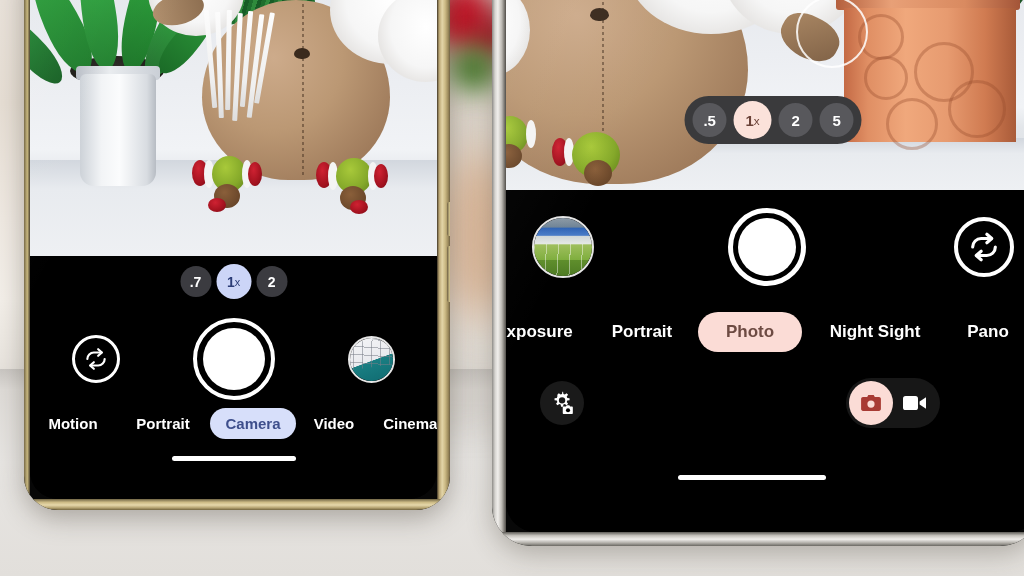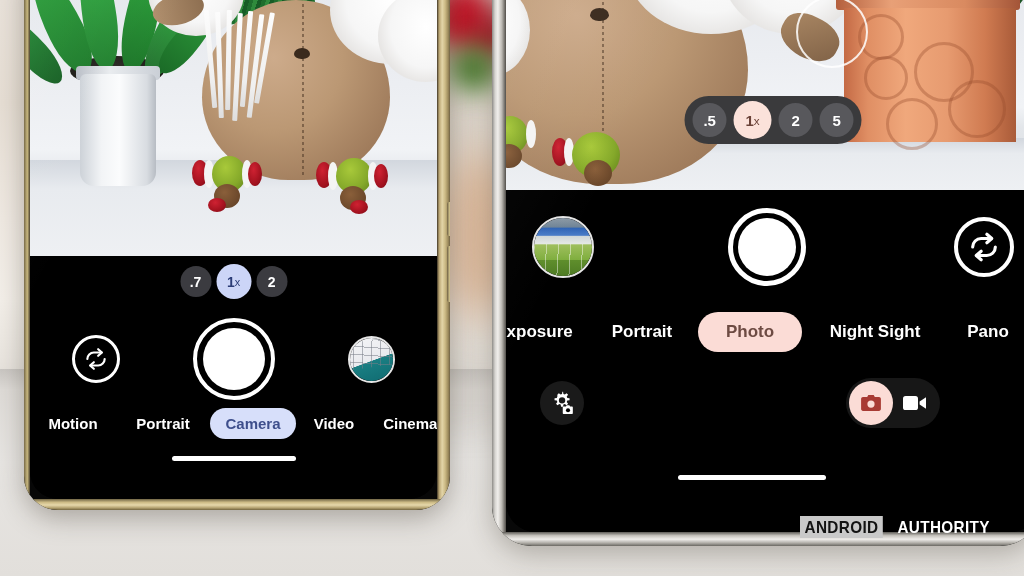--- a/index.html
+++ b/index.html
@@ -681,18 +681,14 @@
         <div class="nav-pill" style="bottom:52px; width:148px; height:5px; left:46%;"></div>
       </div>
 
       <div class="glass-sheen"></div>
     </div>
 
     <div class="frame-left"></div>
     <div class="frame-bottom"></div>
   </div>
 
-  <div id="watermark" style="left:800px; top:516px;">
-    <span class="wm-a">ANDROID</span>
-    <span class="wm-b">AUTHORITY</span>
-  </div>
 
 </div>
 
 </body></html>

